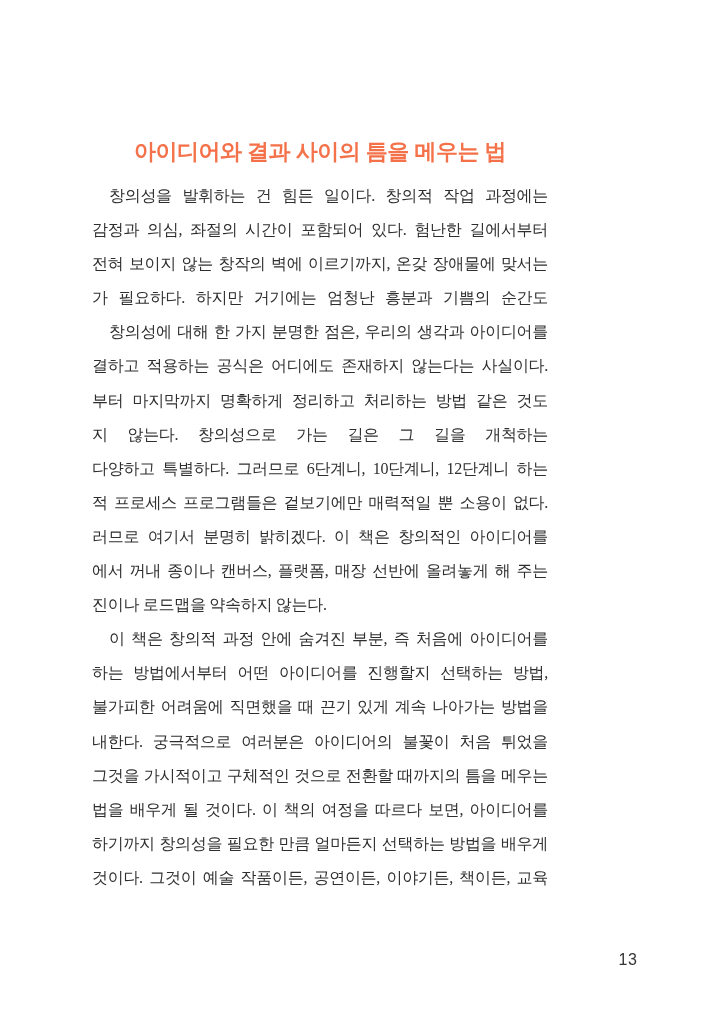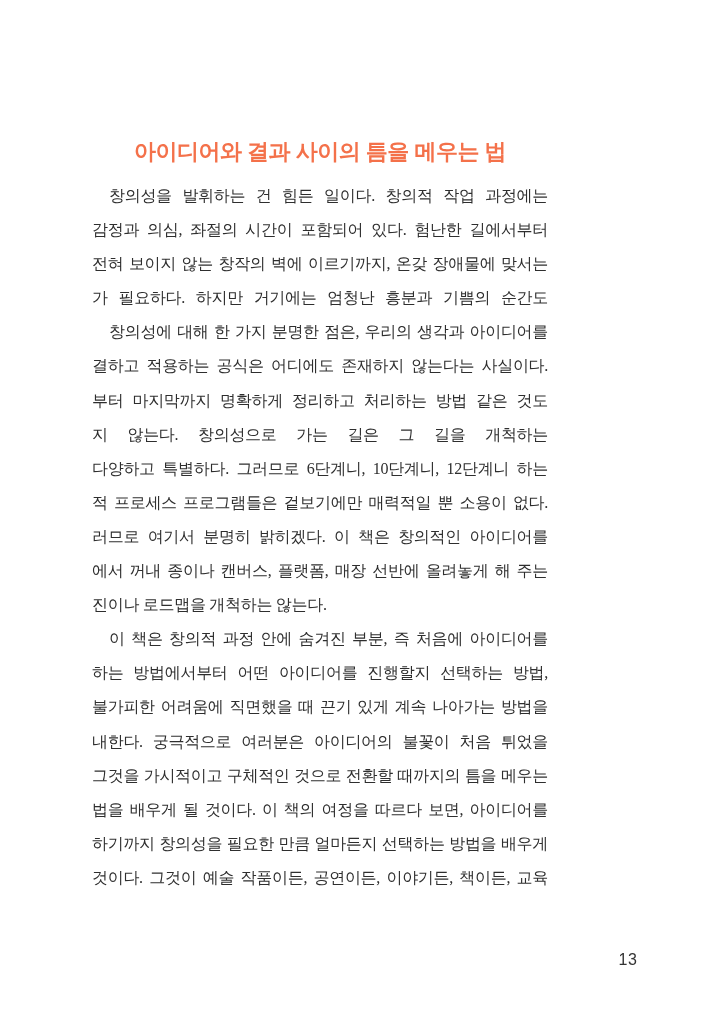--- a/index.html
+++ b/index.html
@@ -82,21 +82,21 @@
       </div>
       <div class="paragraph">
         <div class="line indent">창의성에 대해 한 가지 분명한 점은, 우리의 생각과 아이디어를 연</div>
         <div class="line">결하고 적용하는 공식은 어디에도 존재하지 않는다는 사실이다. 시작</div>
         <div class="line">부터 마지막까지 명확하게 정리하고 처리하는 방법 같은 것도 존재하</div>
         <div class="line">지 않는다. 창의성으로 가는 길은 그 길을 개척하는 사람들만큼이나</div>
         <div class="line">다양하고 특별하다. 그러므로 6단계니, 10단계니, 12단계니 하는 창의</div>
         <div class="line">적 프로세스 프로그램들은 겉보기에만 매력적일 뿐 소용이 없다. 그</div>
         <div class="line">러므로 여기서 분명히 밝히겠다. 이 책은 창의적인 아이디어를 머릿속</div>
         <div class="line">에서 꺼내 종이나 캔버스, 플랫폼, 매장 선반에 올려놓게 해 주는 청사</div>
-        <div class="line no-justify">진이나 로드맵을 개척하는 않는다.</div>
+        <div class="line no-justify">진이나 로드맵을 약속하지 않는다.</div>
       </div>
       <div class="paragraph">
         <div class="line indent">이 책은 창의적 과정 안에 숨겨진 부분, 즉 처음에 아이디어를 도출</div>
         <div class="line">하는 방법에서부터 어떤 아이디어를 진행할지 선택하는 방법, 그리고</div>
         <div class="line">불가피한 어려움에 직면했을 때 끈기 있게 계속 나아가는 방법을 안</div>
         <div class="line">내한다. 궁극적으로 여러분은 아이디어의 불꽃이 처음 튀었을 때부터</div>
         <div class="line">그것을 가시적이고 구체적인 것으로 전환할 때까지의 틈을 메우는 방</div>
         <div class="line">법을 배우게 될 것이다. 이 책의 여정을 따르다 보면, 아이디어를 실현</div>
         <div class="line">하기까지 창의성을 필요한 만큼 얼마든지 선택하는 방법을 배우게 될</div>
         <div class="line">것이다. 그것이 예술 작품이든, 공연이든, 이야기든, 책이든, 교육 과정</div>

